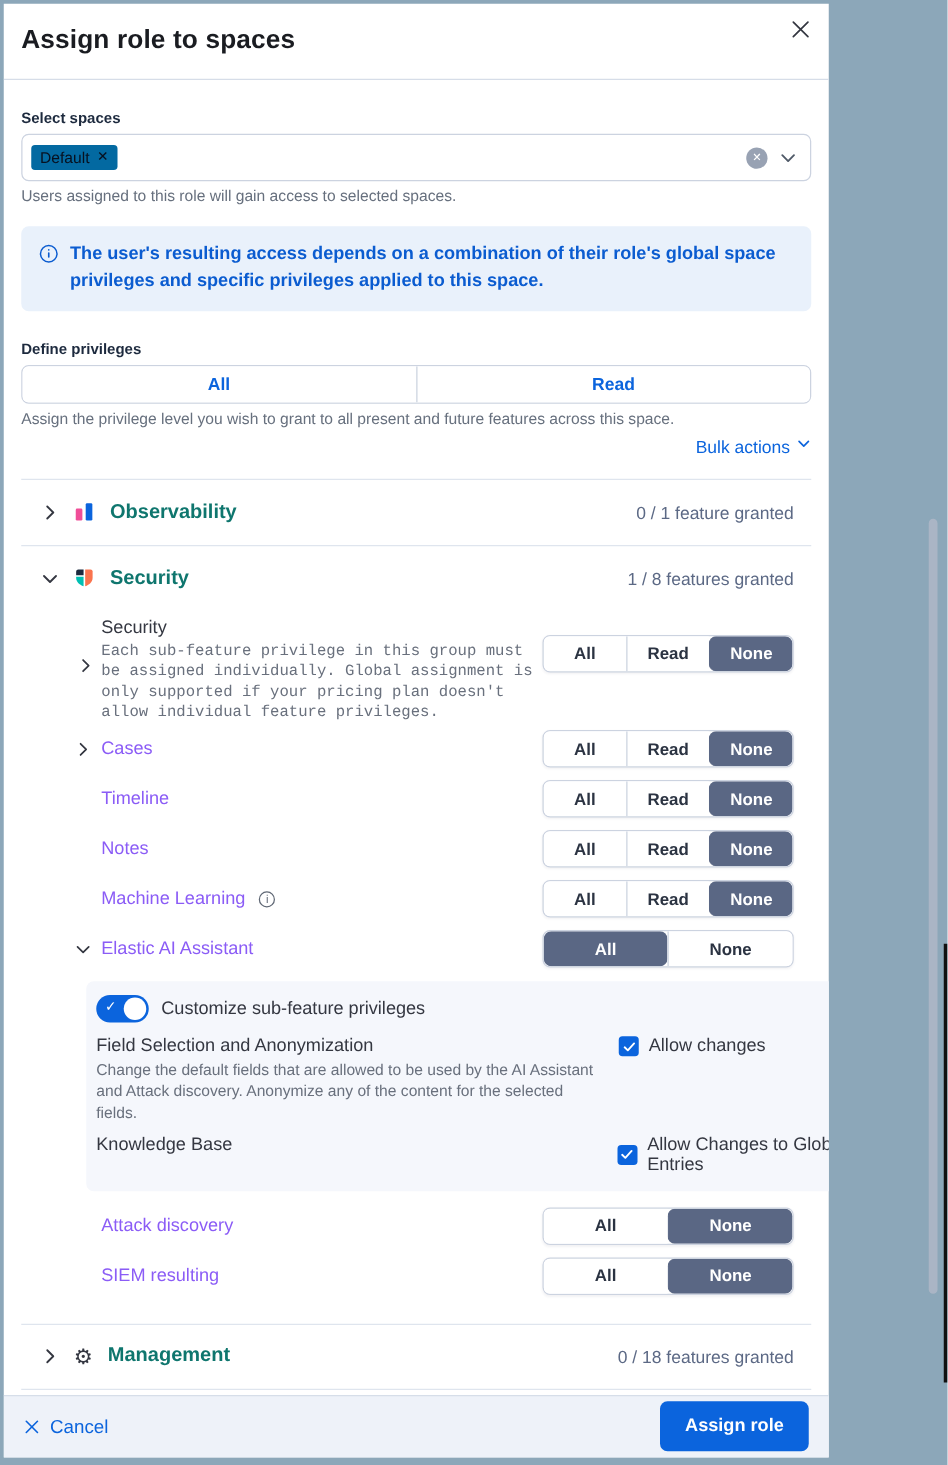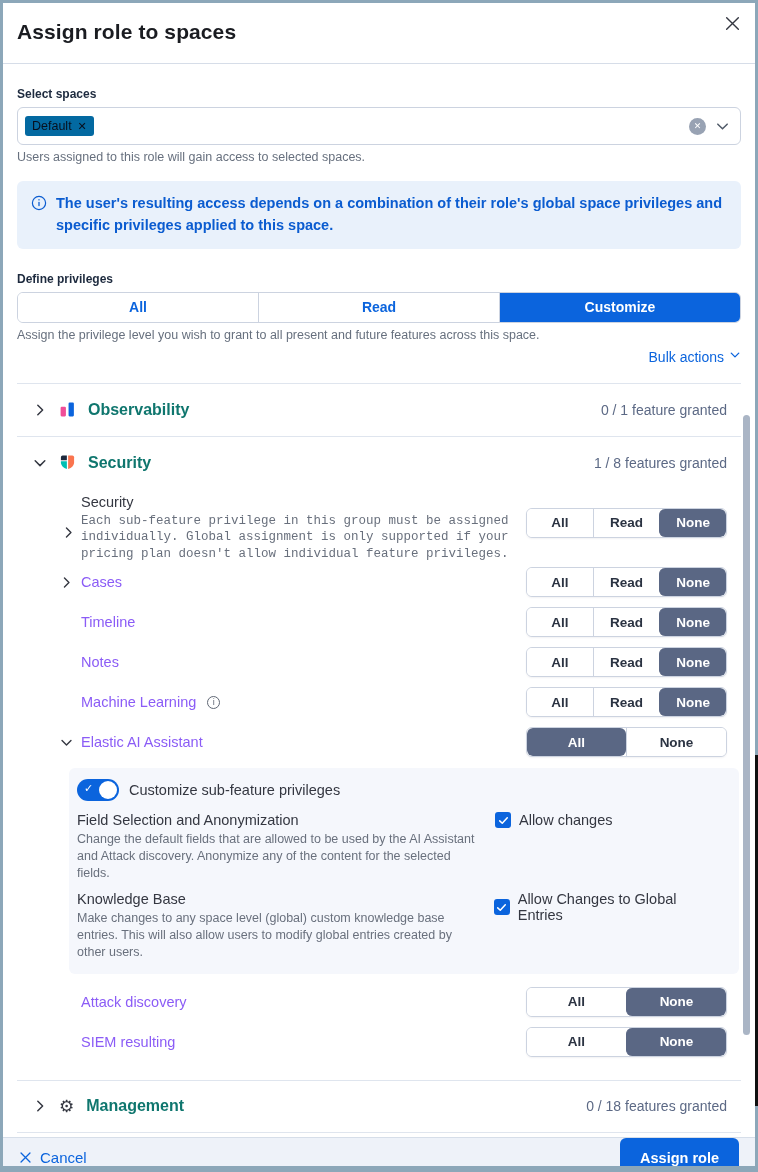--- a/index.html
+++ b/index.html
@@ -6,21 +6,21 @@
   html,body { width:758px; height:1172px; }
   body {
     font-family:"Liberation Sans", sans-serif;
     background:#8ca7b9;
     padding:3px 3px 6px 3px;
     position:relative;
     overflow:hidden;
   }
   .modal {
     background:#fff;
-    width:752px; height:1163px;
+    width:660px; height:1163px;
     position:relative;
     display:flex; flex-direction:column;
     overflow:hidden;
   }
   
   .hdr { position:relative; padding:17px 16px 19px 14px; border-bottom:1px solid #d6dde8; }
   .hdr h1 { font-size:21px; font-weight:700; color:#1a1c21; letter-spacing:.1px; }
   .close-btn { position:absolute; top:8px; right:10px; background:none; border:none; cursor:pointer; padding:4px; }
   
   .content { padding:0 14px; }
@@ -169,21 +169,20 @@
             <rect x="7.35" y="4.1" width="1.3" height="1.4" rx="0.6" fill="#0b5cd0"></rect>
           </svg>
       </span>
       <span>The user's resulting access depends on a combination of their role's global space privileges and specific privileges applied to this space.</span>
     </div>
 
     <div class="form-label">Define privileges</div>
     <div class="big-group">
       <button class="seg">All</button>
       <button class="seg">Read</button>
-      <button class="seg selected">Customize</button>
     </div>
     <div class="help-text">Assign the privilege level you wish to grant to all present and future features across this space.</div>
     <div class="bulk-row">
       <button class="bulk-link">
         <span>Bulk actions</span>
         <span>
           <svg width="12" height="12" viewBox="0 0 16 16">
               <path d="M3 5.5 L8 10.5 L13 5.5" fill="none" stroke="#0b64dd" stroke-width="1.8" stroke-linecap="round" stroke-linejoin="round"></path>
             </svg>
         </span>
@@ -334,21 +333,20 @@
                     </svg>
                 </span>
               </span>
               <span class="cb-label">Allow changes</span>
             </div>
           </div>
 
           <div class="subfeat">
             <div class="subfeat-left">
               <div class="subfeat-title">Knowledge Base</div>
-              <div class="subfeat-desc">Make changes to any space level (global) custom knowledge base entries. This will also allow users to modify global entries created by other users.</div>
             </div>
             <div class="cb-wrap">
               <span class="checkbox">
                 <span>
                   <svg width="11" height="11" viewBox="0 0 16 16">
                       <path d="M2.5 8.5 L6.2 12 L13.5 4" fill="none" stroke="#fff" stroke-width="2.2" stroke-linecap="round" stroke-linejoin="round"></path>
                     </svg>
                 </span>
               </span>
               <span class="cb-label">Allow Changes to Global Entries</span>

